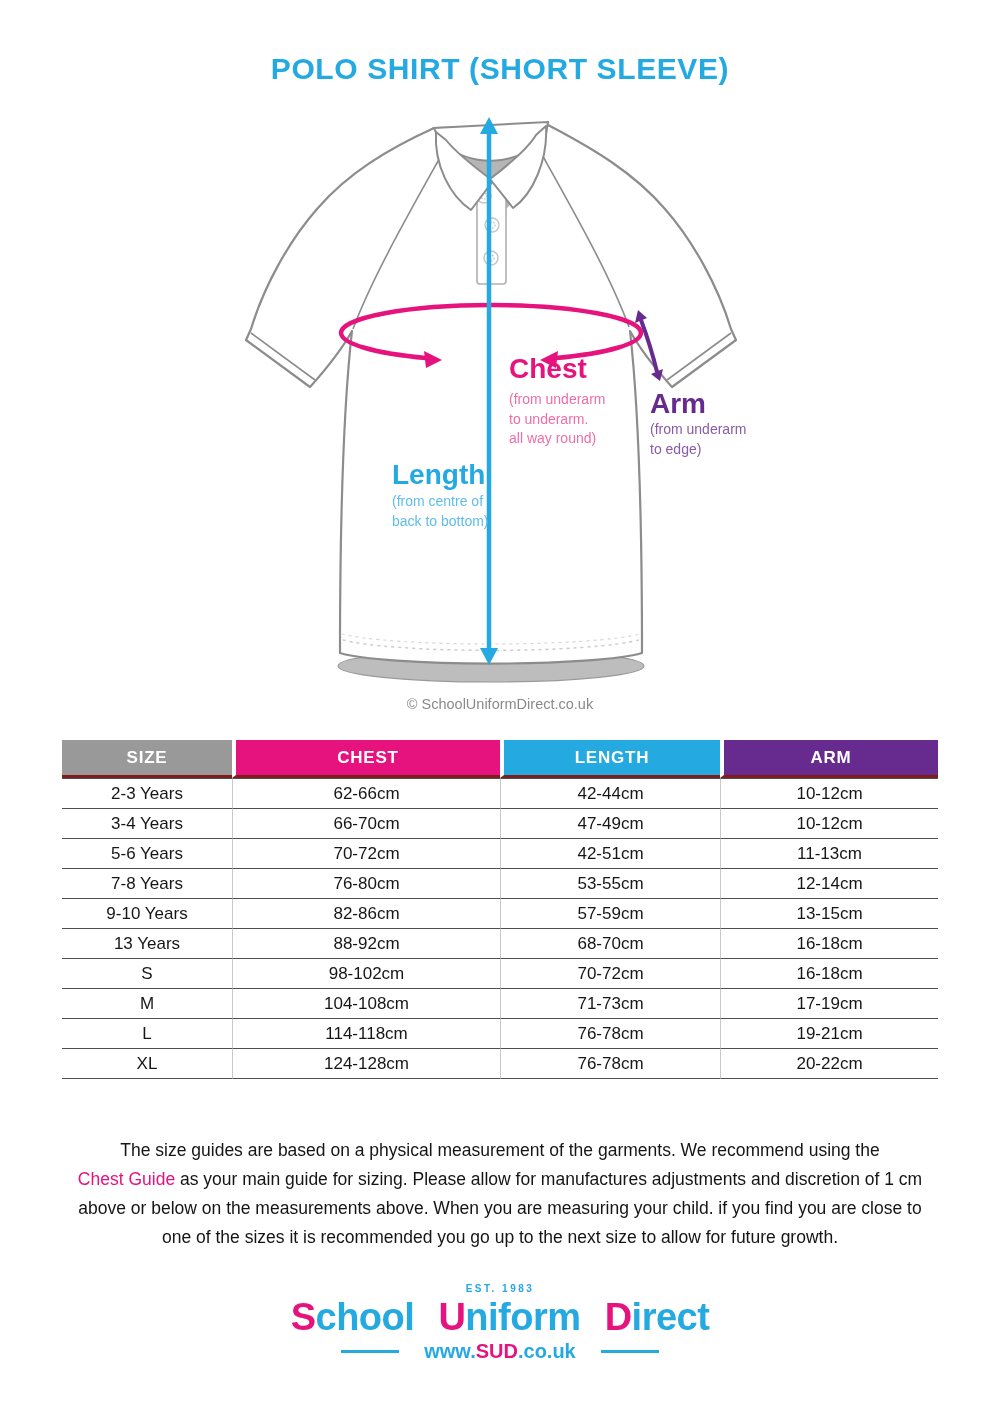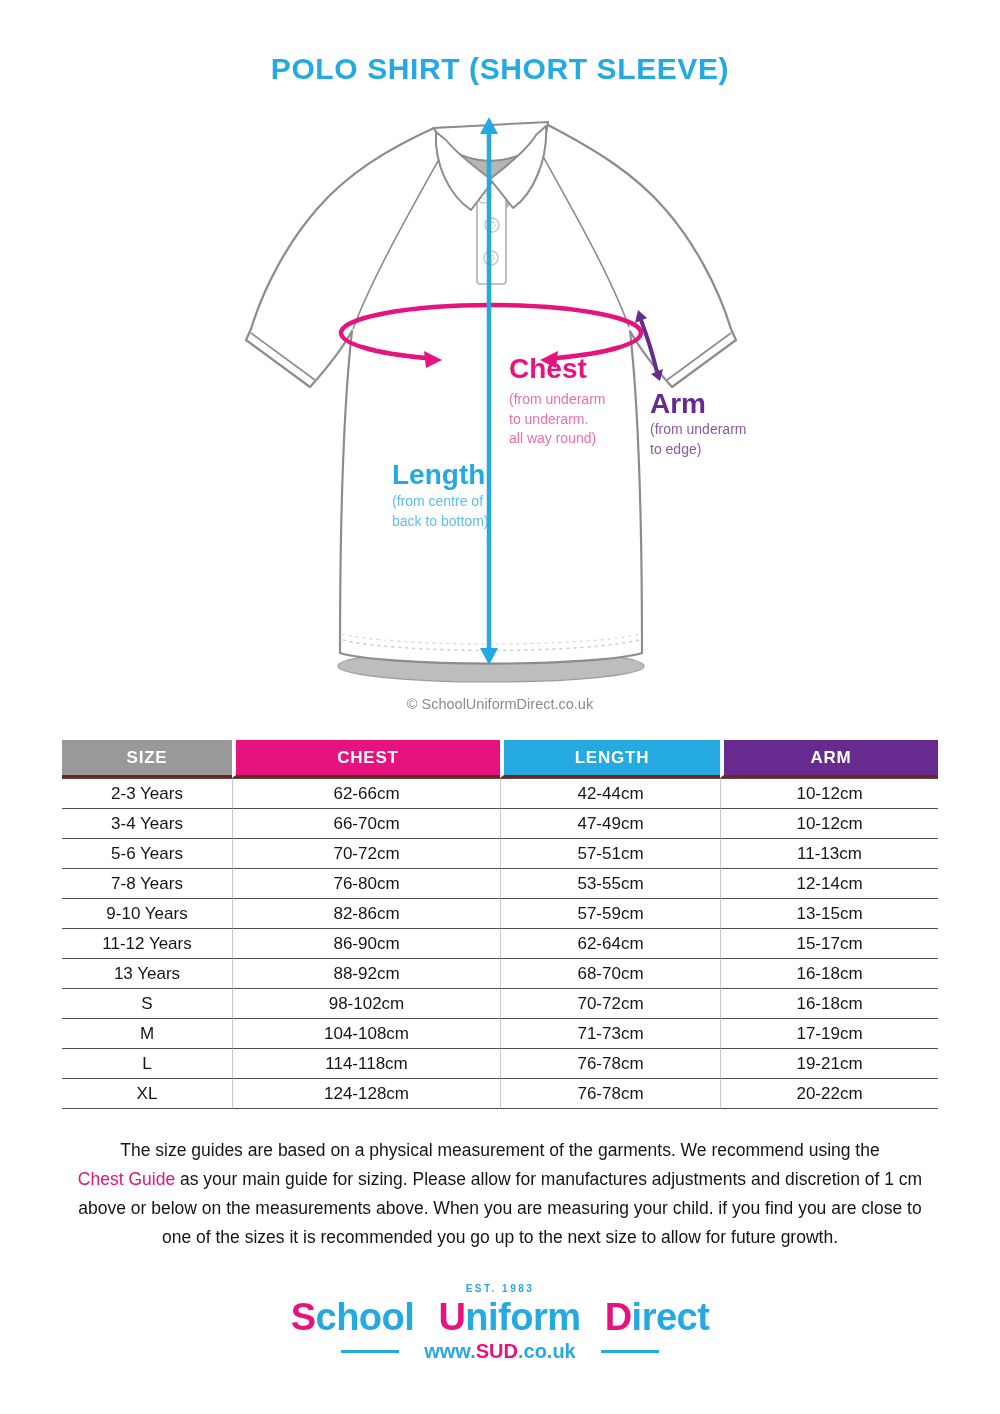--- a/index.html
+++ b/index.html
@@ -171,40 +171,34 @@
           </tr>
           <tr>
             <td>3-4 Years</td>
             <td>66-70cm</td>
             <td>47-49cm</td>
             <td>10-12cm</td>
           </tr>
           <tr>
             <td>5-6 Years</td>
             <td>70-72cm</td>
-            <td>57-51cm</td>
+            <td>42-51cm</td>
             <td>11-13cm</td>
           </tr>
           <tr>
             <td>7-8 Years</td>
             <td>76-80cm</td>
             <td>53-55cm</td>
             <td>12-14cm</td>
           </tr>
           <tr>
             <td>9-10 Years</td>
             <td>82-86cm</td>
             <td>57-59cm</td>
             <td>13-15cm</td>
-          </tr>
-          <tr>
-            <td>11-12 Years</td>
-            <td>86-90cm</td>
-            <td>62-64cm</td>
-            <td>15-17cm</td>
           </tr>
           <tr>
             <td>13 Years</td>
             <td>88-92cm</td>
             <td>68-70cm</td>
             <td>16-18cm</td>
           </tr>
           <tr>
             <td>S</td>
             <td>98-102cm</td>

